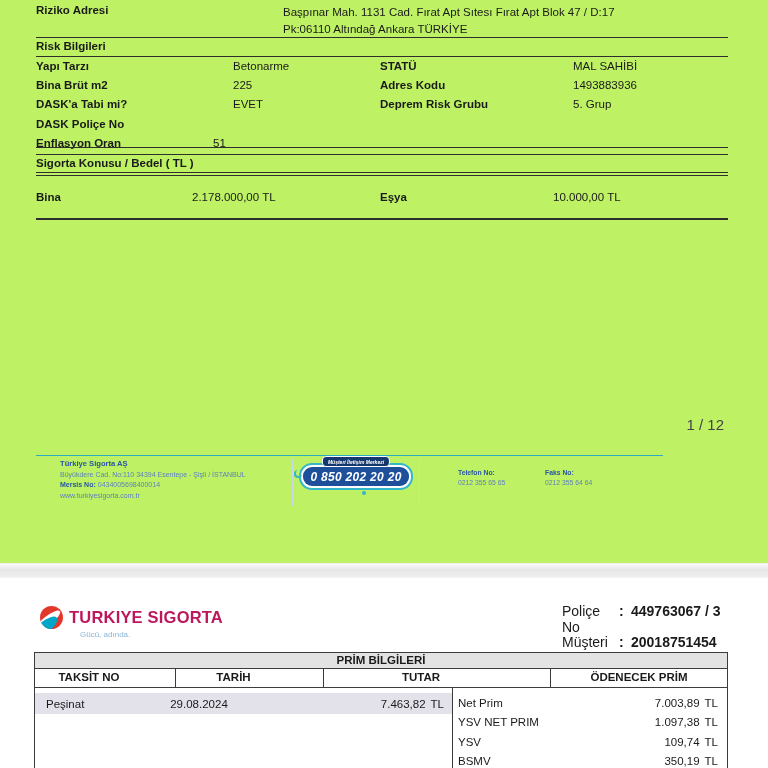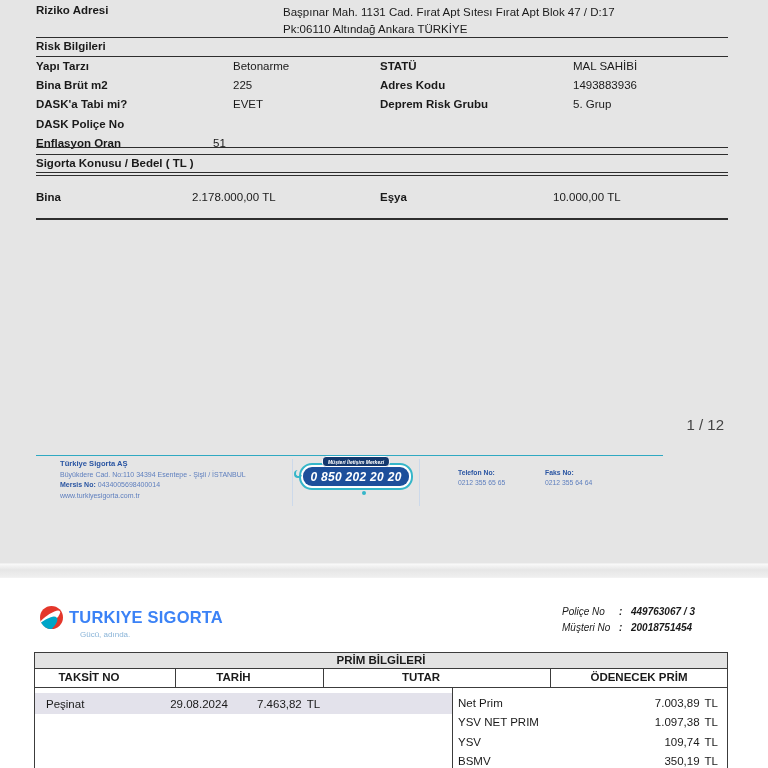--- a/index.html
+++ b/index.html
@@ -1,19 +1,19 @@
 <!DOCTYPE html>
 <html><head>
 <meta charset="utf-8">
 <style>
   * { margin:0; padding:0; box-sizing:border-box; }
   html,body { width:768px; height:768px; background:#fff; overflow:hidden;
               font-family:"Liberation Sans", sans-serif; color:#1a1a1a; }
 
-  .page1 { position:relative; width:768px; height:563px; background:#e5e5e5; }
+  .page1 { position:relative; width:768px; height:563px; background:#bef264; }
   .page-band { width:768px; height:15px;
                background:linear-gradient(#f9f9f9, #e6e6e6 45%, #efefef);
                border-top:1px solid #f0f0f0; border-bottom:1px solid #f2f2f2; }
   .page2 { position:relative; width:768px; height:190px; background:#fff; }
   .b { font-weight:bold; }
 
   .riziko-row { position:absolute; top:4px; left:36px; right:40px; display:flex; }
   .riziko-row .lab { width:247px; font-weight:bold; font-size:11.5px; }
   .riziko-row .addr { flex:1; font-size:11.5px; line-height:17px; }
 
@@ -66,44 +66,44 @@
 
   
   .logo { position:absolute; top:28px; left:40px; }
   .logo-top { display:flex; align-items:center; gap:6px; }
   .logo-circle { width:23px; height:23px; border-radius:50%; background:#e4372b;
                  position:relative; overflow:hidden; flex:none; }
   .logo-swoosh { position:absolute; width:30px; height:9px; background:#fff;
                  border-radius:50%; transform:rotate(-38deg); left:-7px; top:10px; }
   .logo-teal { position:absolute; width:30px; height:12px; background:#00a5c8;
                border-radius:50%; transform:rotate(-38deg); left:-10px; top:15px; }
-  .logo-text { font-size:16.5px; font-weight:800; color:#3b82f6; letter-spacing:0.2px; }
+  .logo-text { font-size:16.5px; font-weight:800; color:#be185d; letter-spacing:0.2px; }
   .logo-tag { font-size:8px; color:#8ab4d8; margin-left:40px; margin-top:1px; }
 
-  .policy { position:absolute; top:26px; left:562px; font-size:10px; line-height:15.5px;font-style:italic; }
+  .policy { position:absolute; top:26px; left:562px; font-size:14px; line-height:15.5px; }
   .policy .prow { display:flex; }
   .policy .pl { width:57px; }
   .policy .pc { width:12px; font-weight:bold; }
   .policy .pv { font-weight:bold; }
 
   .prim-table { position:absolute; top:74px; left:34px; width:694px; font-size:11.5px; }
   .pt-title { height:17px; background:#e3e3e3; border:1.8px solid #3c3c3c;
               text-align:center; font-weight:bold; line-height:15px; }
   .pt-heads { display:flex; border:1.8px solid #3c3c3c; border-top:none; height:19px;gap:32px; }
   .pt-heads .hc { text-align:center; font-weight:bold; line-height:17px; }
   .hc1 { width:108px; } .hc2 { width:116px; border-left:1px solid #3c3c3c; }
   .hc3 { width:195px; border-left:1px solid #3c3c3c; }
   .hc4 { flex:1; border-left:1px solid #3c3c3c; }
   .pt-body { display:flex; border-left:1.8px solid #3c3c3c; border-right:1.8px solid #3c3c3c;
              height:84px; }
   .pt-left { width:417px; padding-top:5px; }
   .installment { display:flex; height:21px; background:#e3e2eb; align-items:center; }
   .inst-name { width:106px; padding-left:11px; }
   .inst-date { width:116px; text-align:center; }
-  .inst-amt  { width:195px; padding-right:24px; }
+  .inst-amt  { width:195px; text-align:right; padding-right:8px; }
   .cur { display:inline-block; margin-left:5px; }
   .pt-right { flex:1; border-left:1px solid #3c3c3c; padding-top:5px; }
   .bd-row { display:flex; height:19.5px; align-items:center; }
   .bd-label { flex:1; padding-left:5px; }
   .bd-amt { text-align:right; padding-right:9px; }
 </style>
 </head>
 <body>
 
 <div class="page1">

